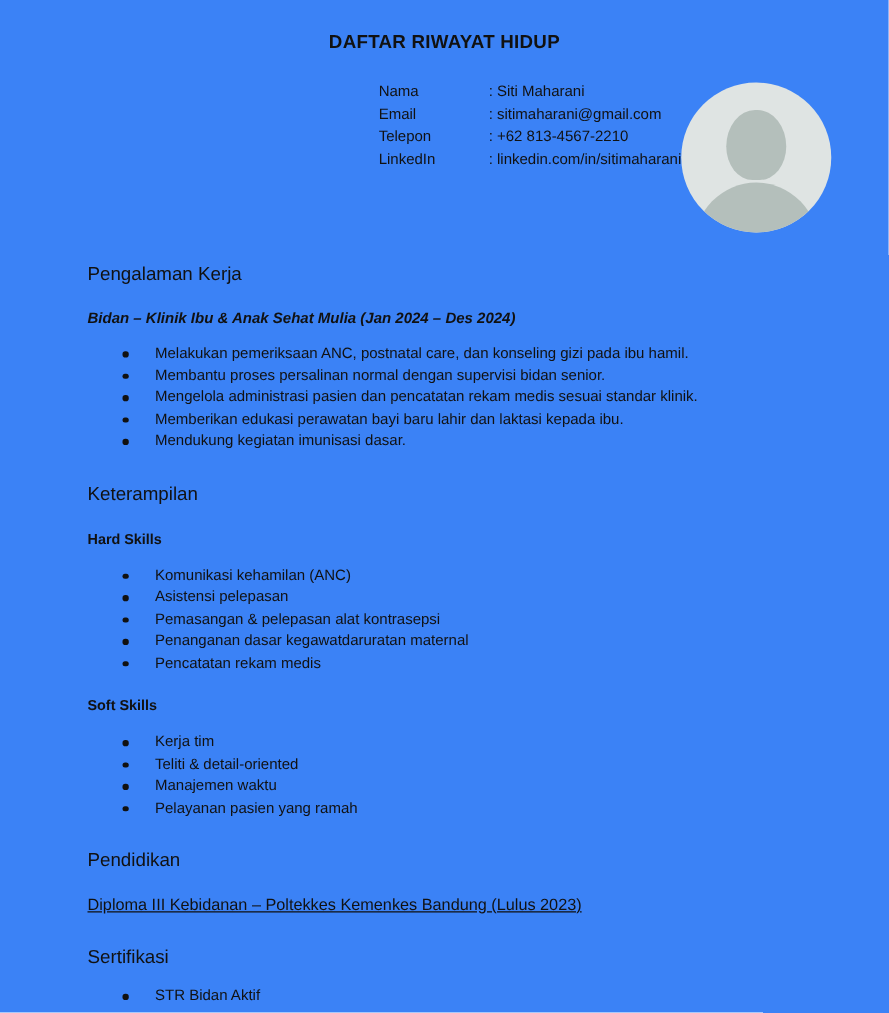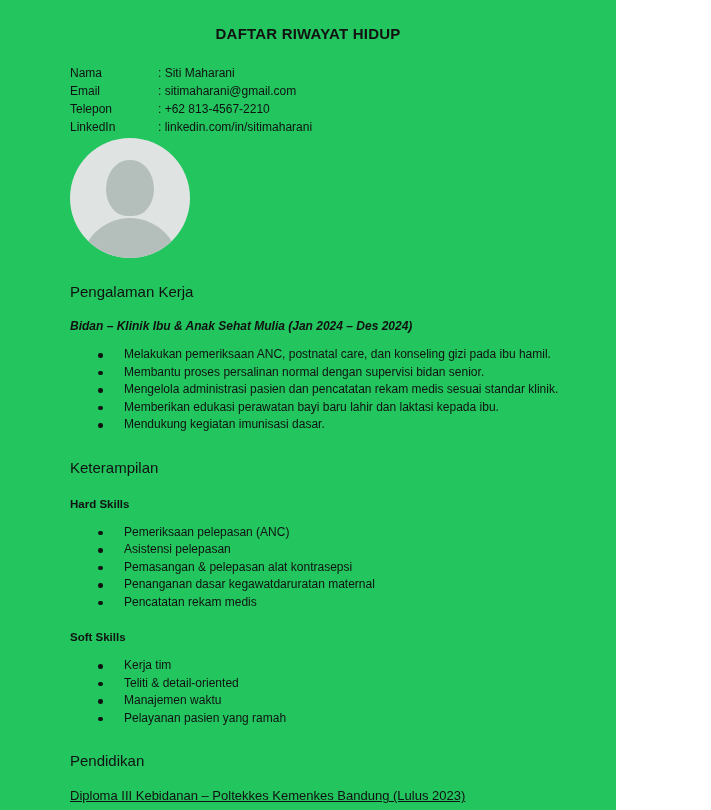--- a/index.html
+++ b/index.html
@@ -11,45 +11,44 @@
     width: 711px;
     height: 810px;
     font-family: "Liberation Sans", sans-serif;
     color: #111111;
     overflow: hidden;
     position: relative;
   }
 
   .page {
     position: relative;
-    width: 616px;
+    width: 711px;
     height: 810px;
     box-sizing: border-box;
     padding: 0;
-    background: #22c55e;
+    background: #3b82f6;
   }
 
   
   .doc-title {
     text-align: center;
     font-size: 15px;
     font-weight: bold;
     letter-spacing: 0.2px;
     margin: 0;
     padding: 25px 0 0 0;
     color: #111111;
   }
 
   
   .header-row {
     display: flex;
     align-items: flex-start;
     justify-content: flex-end;
     padding: 22px 46px 0 70px;
-    flex-direction: column;
   }
   .contact-table {
     border-collapse: collapse;
     font-size: 12px;
     line-height: 18px;
   }
   .contact-table td {
     padding: 0;
     vertical-align: top;
     white-space: nowrap;
@@ -203,21 +202,21 @@
       <li>Membantu proses persalinan normal dengan supervisi bidan senior.</li>
       <li>Mengelola administrasi pasien dan pencatatan rekam medis sesuai standar klinik.</li>
       <li>Memberikan edukasi perawatan bayi baru lahir dan laktasi kepada ibu.</li>
       <li>Mendukung kegiatan imunisasi dasar.</li>
     </ul>
 
     <h2 class="section-heading">Keterampilan</h2>
 
     <h3 class="sub-heading">Hard Skills</h3>
     <ul class="bullets">
-      <li>Pemeriksaan pelepasan (ANC)</li>
+      <li>Komunikasi kehamilan (ANC)</li>
       <li>Asistensi pelepasan</li>
       <li>Pemasangan &amp; pelepasan alat kontrasepsi</li>
       <li>Penanganan dasar kegawatdaruratan maternal</li>
       <li>Pencatatan rekam medis</li>
     </ul>
 
     <h3 class="sub-heading">Soft Skills</h3>
     <ul class="bullets">
       <li>Kerja tim</li>
       <li>Teliti &amp; detail-oriented</li>

